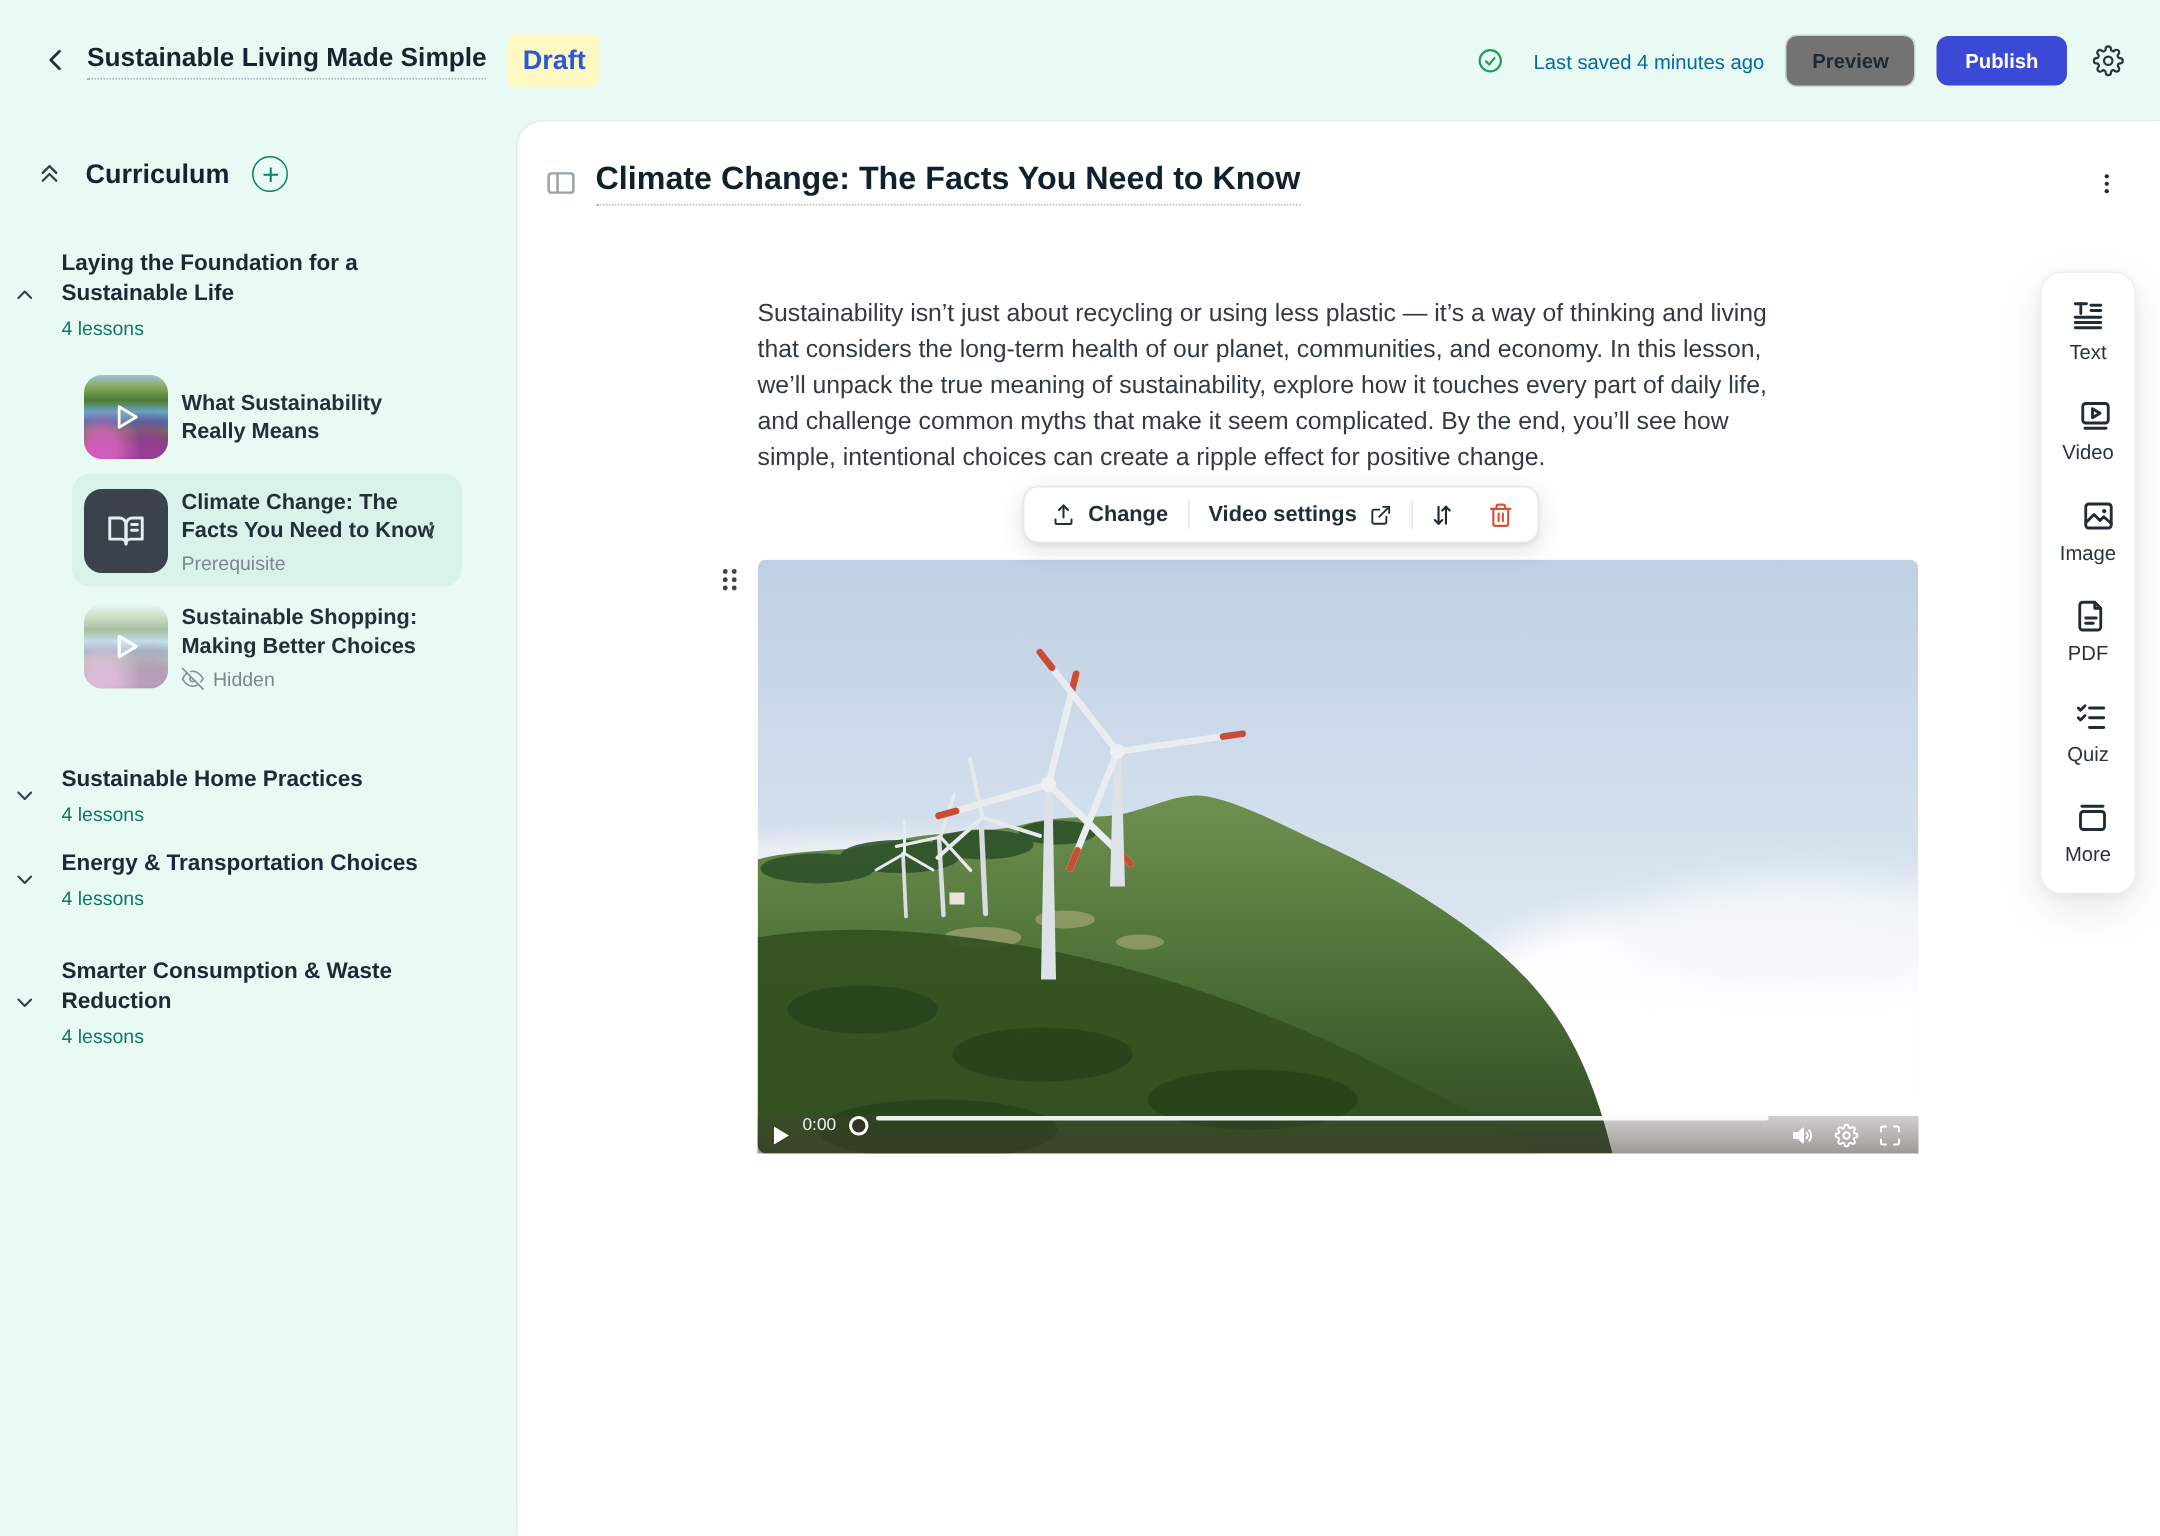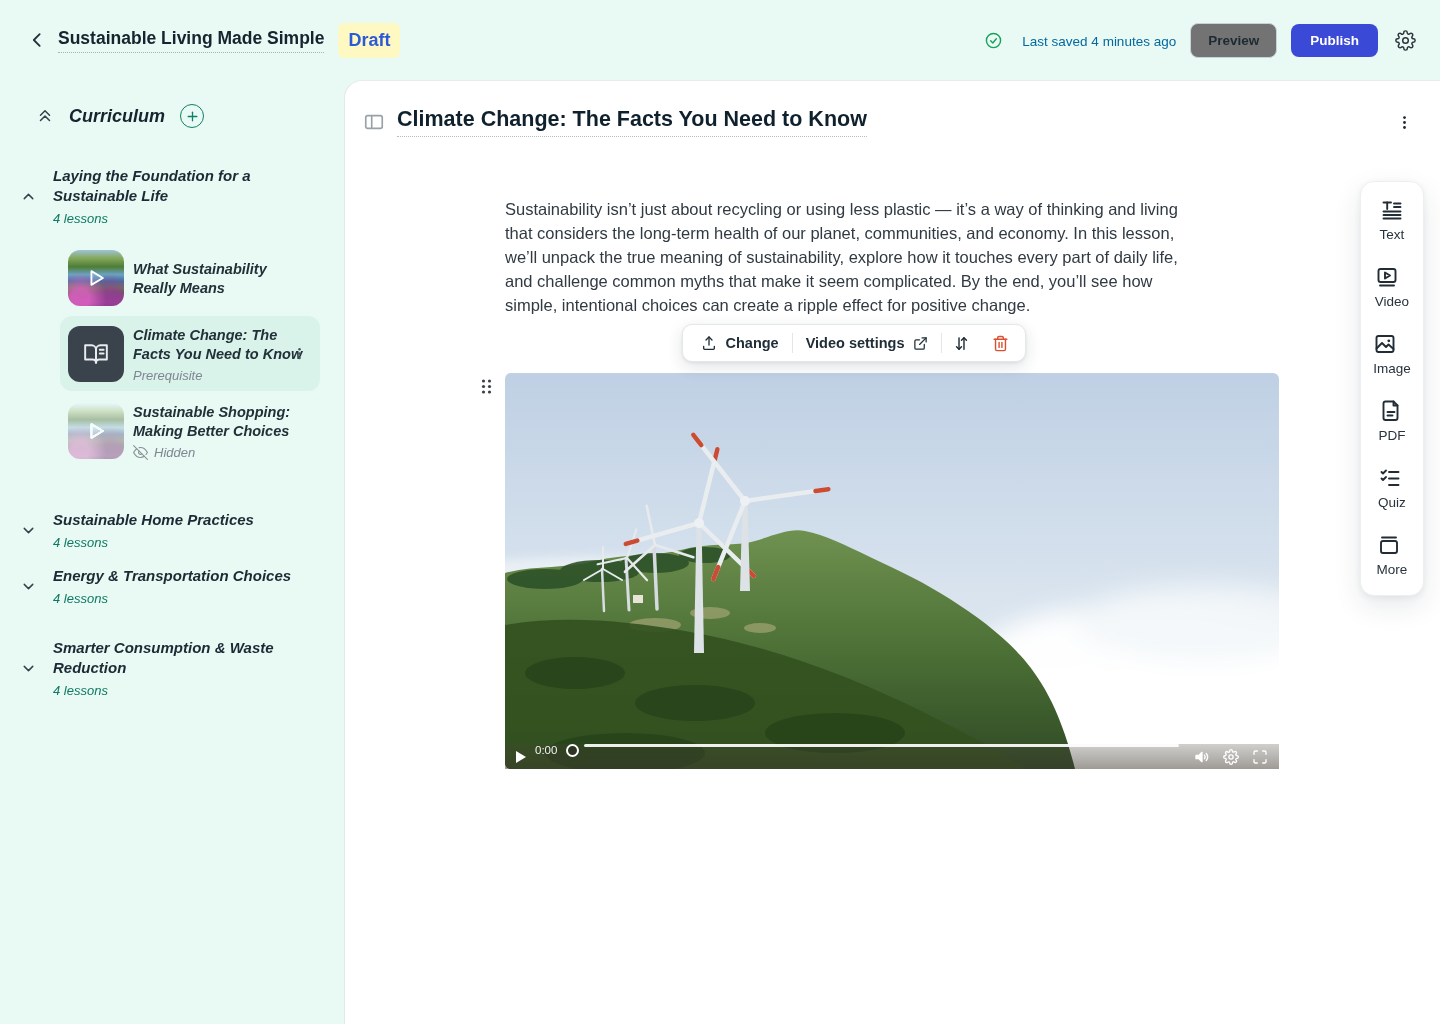--- a/index.html
+++ b/index.html
@@ -13,21 +13,21 @@
   .course-title { margin-left:6px; font-size:17.5px; font-weight:700; color:#15242e; border-bottom:1.5px dotted #a7b1b8; padding-bottom:3px; cursor:text; }
   .draft-badge { margin-left:14px; background:#fef9c3; color:#2c59d8; font-size:18px; font-weight:600; padding:7px 10px; border-radius:6px; }
   .topbar-right { margin-left:auto; display:flex; align-items:center; gap:14px; }
   .saved-wrap { display:flex; align-items:flex-end; gap:20px; color:#0369a1; font-size:13.5px; }
   .btn { border-radius:8px; font-size:13.5px; font-weight:600; padding:9px 17px; cursor:pointer; border:none; font-family:inherit; }
   .btn-preview { background:#737373; border:1px solid #c8d2d8; color:#1c2a33; }
   .btn-publish { background:#3a49d6; color:#ffffff; padding:9px 19px; }
   .gear-btn { width:26px; height:26px; display:flex; align-items:center; justify-content:center; color:#2b343c; cursor:pointer; }
 
   
-  .sidebar { position:absolute; top:80px; left:12px; width:324px; bottom:0; padding-top:22px; overflow:hidden;font-style:italic; }
+  .sidebar { position:absolute; top:80px; left:0; width:324px; bottom:0; padding-top:22px; overflow:hidden; }
   .curriculum-head { display:flex; align-items:center; gap:15px; height:28px; margin:0 16px 0 24px; }
   .collapse-all { width:18px; height:18px; color:#35414a; cursor:pointer; flex:none; }
   .curriculum-title { font-size:18px; font-weight:700; color:#15242e; }
   .add-btn { width:24px; height:24px; border-radius:50%; border:1.5px solid #0f7f68; color:#0f7f68; display:flex; align-items:center; justify-content:center; cursor:pointer; background:transparent; }
   .section-row { display:flex; align-items:center; gap:16px; padding:0 16px 0 8px; margin-top:36px; cursor:pointer; }
   .chev { width:17px; height:17px; color:#35414a; flex:none; }
   .section-title { font-size:15px; font-weight:600; line-height:20px; color:#1b2a34; max-width:240px; }
   .lesson-count { font-size:13px; color:#0c7a62; margin-top:5px; }
   .lessons { margin:16px 16px 0 48px; }
   .lesson { position:relative; display:flex; gap:9px; padding:8px; border-radius:12px; margin-bottom:2px; cursor:pointer; align-items:center; }
@@ -63,21 +63,21 @@
   .drag-handle { position:absolute; left:-25px; top:5px; color:#3c4249; cursor:grab; }
   .controls { position:absolute; left:0; right:0; bottom:0; height:25px; display:flex; gap:9px; padding:0 11px; background:linear-gradient(rgba(70,64,54,.25), rgba(62,56,47,.5)); }
   .ctrl { display:flex; align-items:center; justify-content:center; color:#fff; cursor:pointer; flex:none; }
   .time { font-size:11.5px; color:#f4f3f0; flex:none; }
   .knob { width:13px; height:13px; border-radius:50%; border:2.5px solid #fff; background:rgba(45,42,36,.55); flex:none; cursor:pointer; }
   .progress { flex:1; height:2.5px; background:rgba(255,255,255,.92); border-radius:2px; margin-left:-4px; margin-right:6px; cursor:pointer; }
   .ctrl-right { display:flex; align-items:center; gap:13px; flex:none; }
 
   
   .palette { position:absolute; right:16px; top:181px; width:64px; background:#fff; border:1px solid #edf0f2; border-radius:14px; box-shadow:0 10px 28px rgba(20,35,45,.10), 0 2px 6px rgba(20,35,45,.06); padding:16px 0 18px; display:flex; flex-direction:column; align-items:center; gap:23px; }
-  .tool { display:flex; flex-direction:column; align-items:flex-start; gap:5px; cursor:pointer; color:#222c36; }
+  .tool { display:flex; flex-direction:column; align-items:flex-end; gap:5px; cursor:pointer; color:#222c36; }
   .tool-label { font-size:13.5px; color:#27333d; }
   svg { display:block; }
 </style>
 </head>
 <body>
 
 <div id="app">
 
   <div class="topbar">
     <div class="back-btn">

